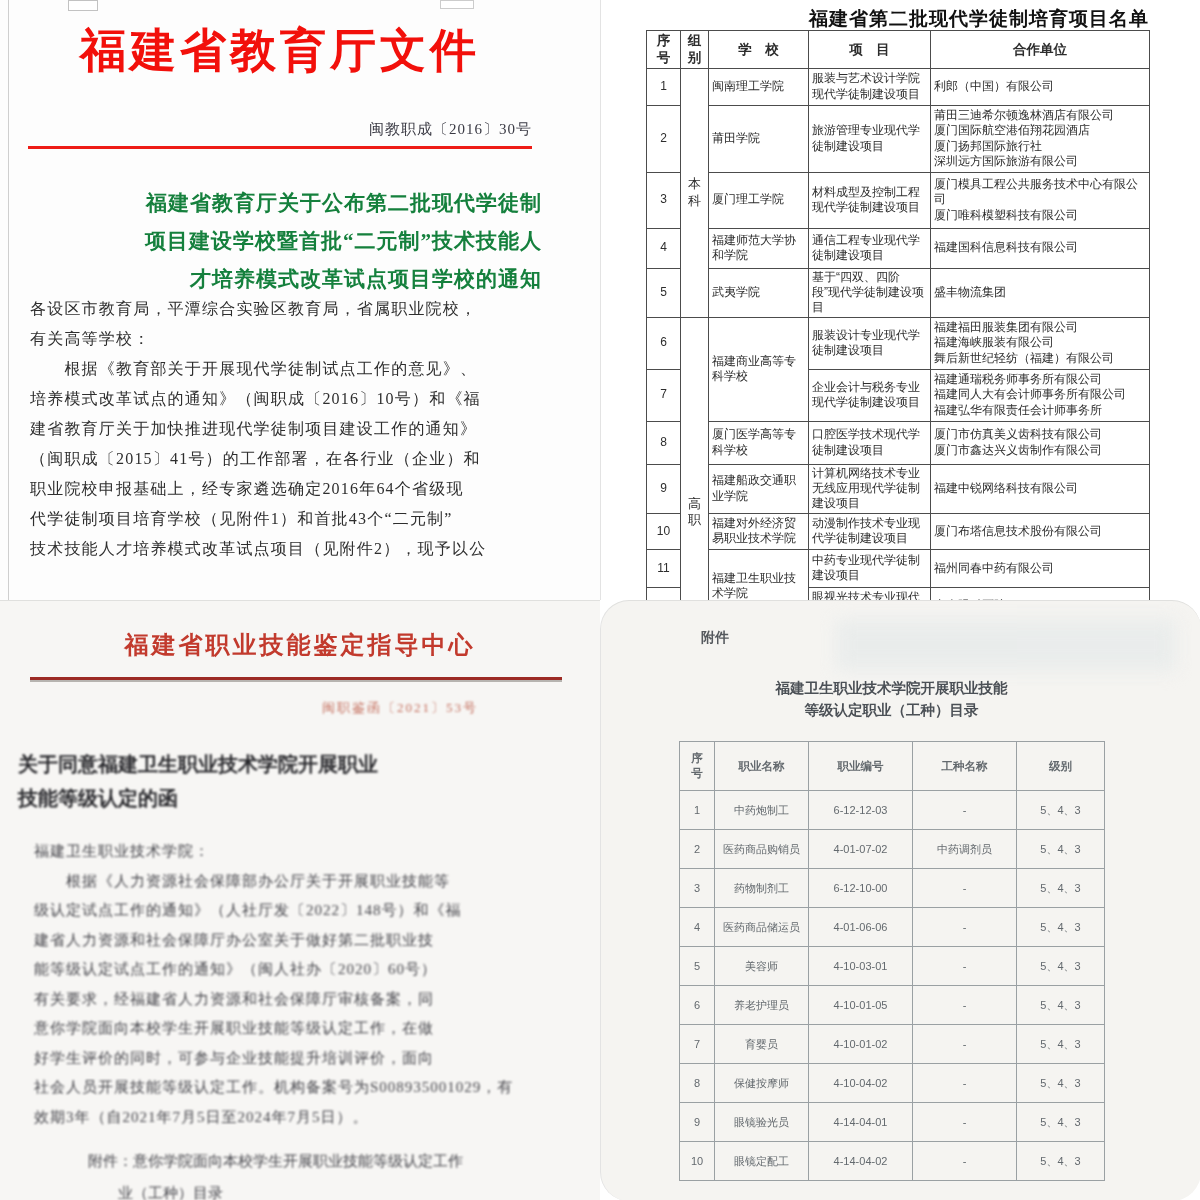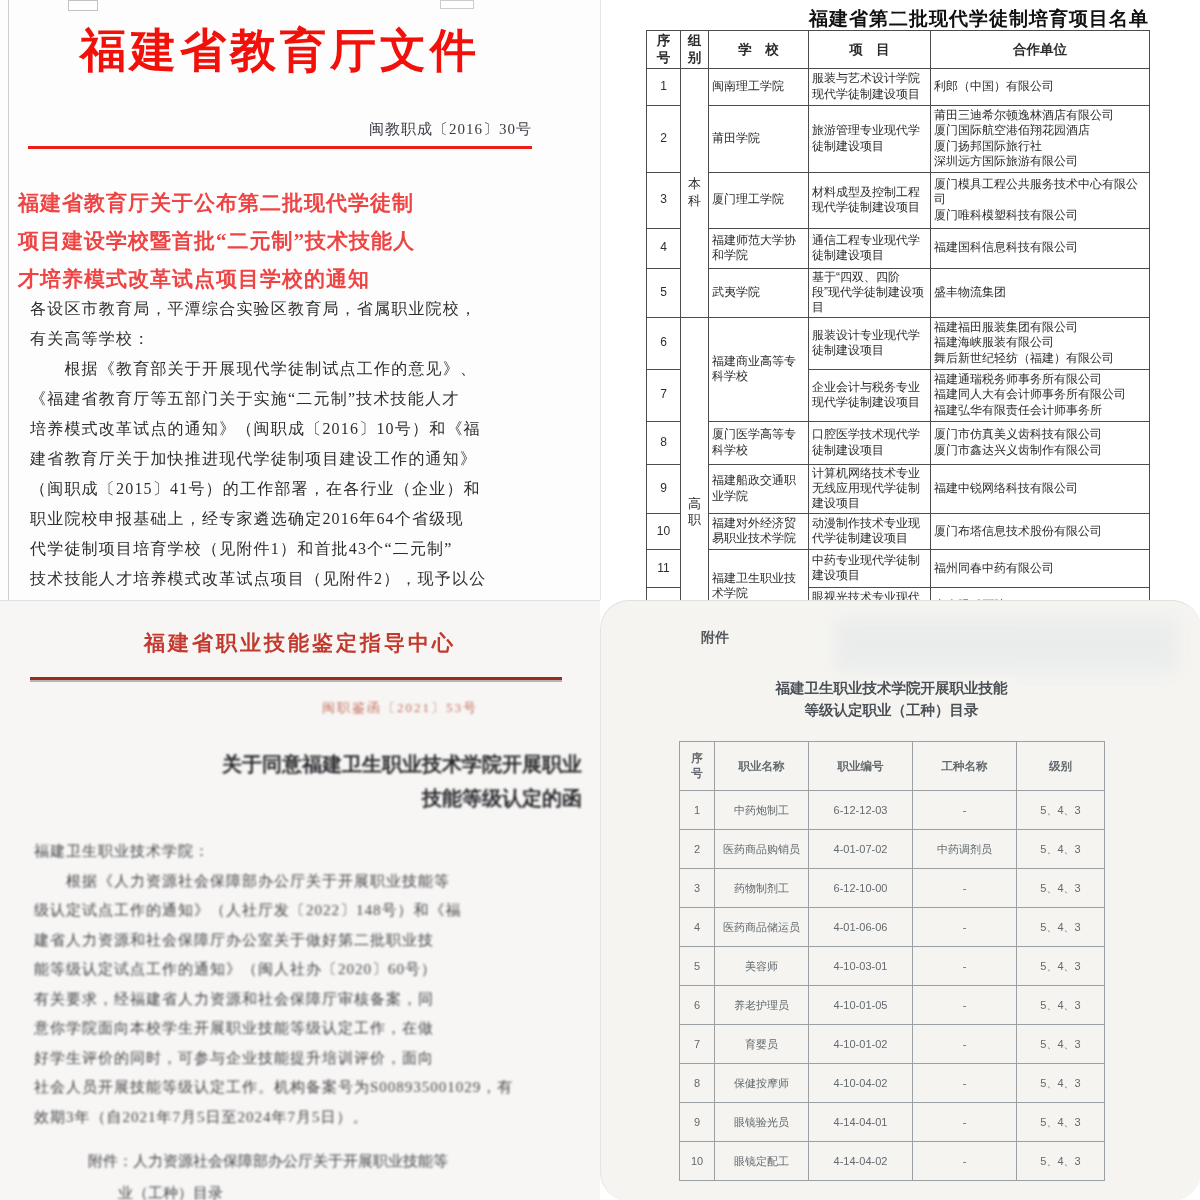--- a/index.html
+++ b/index.html
@@ -13,48 +13,48 @@
 
   
   .tl-edge{position:absolute;left:8px;top:0;width:1px;height:600px;background:#cfcfcf;}
   .tl-box1{position:absolute;left:68px;top:0;width:28px;height:9px;background:#fff;border:1px solid #c2c2c2;}
   .tl-box2{position:absolute;left:440px;top:0;width:32px;height:7px;background:#fff;border:1px solid #cccccc;}
   .tl-header{position:absolute;left:28px;top:20px;width:504px;text-align:center;
              font-size:46px;font-weight:bold;color:#f2100b;letter-spacing:4px;white-space:nowrap;}
   .tl-docno{position:absolute;left:28px;top:120px;width:504px;text-align:right;
             font-size:15px;color:#3a3a44;letter-spacing:1px;}
   .tl-rule{position:absolute;left:28px;top:146px;width:504px;height:3px;background:#ee1c16;}
-  .tl-title{position:absolute;left:18px;top:184px;width:524px;text-align:left;
-            font-size:21px;font-weight:bold;color:#ef4444;line-height:38px;letter-spacing:1px;}
+  .tl-title{position:absolute;left:18px;top:184px;width:524px;text-align:right;
+            font-size:21px;font-weight:bold;color:#15803d;line-height:38px;letter-spacing:1px;}
   .tl-body{position:absolute;left:30px;top:294px;width:508px;font-size:16px;color:#2e2e2e;
            line-height:30px;letter-spacing:1.2px;filter:blur(.25px);}
 
   
   .tr-title{position:absolute;left:45px;top:6px;width:503px;text-align:right;
             font-size:19px;font-weight:bold;color:#111;letter-spacing:1px;
             font-family:Liberation Sans, sans-serif;}
   table.projects{position:absolute;left:45px;top:30px;width:503px;border-collapse:collapse;
             table-layout:fixed;font-size:12px;color:#2d2d2d;line-height:1.28;
             font-family:"Liberation Sans","DejaVu Sans",sans-serif;}
   table.projects th,table.projects td{border:1px solid #4c4c4c;padding:1px 3px;overflow:hidden;}
   table.projects th{font-size:13.5px;text-align:center;}
   table.projects td.c-no{text-align:center;}
   table.projects td.c-group{text-align:center;white-space:pre-line;vertical-align:middle;font-size:13px;}
   table.projects td.c-group.g2{vertical-align:top;padding-top:178px;}
   table.projects td.c-school,table.projects td.c-project,table.projects td.c-partner{vertical-align:middle;}
 
   
   .bl-header{position:absolute;left:18px;top:28px;width:564px;text-align:center;
-             font-size:21px;font-weight:bold;color:#c23a2d;letter-spacing:3px;
+             font-size:24px;font-weight:bold;color:#c23a2d;letter-spacing:3px;
              filter:blur(.7px);white-space:nowrap;}
   .bl-rule{position:absolute;left:30px;top:76px;width:532px;height:3px;background:#9c2b24;
            border-bottom:2px solid #b7b4b0;filter:blur(.4px);}
   .bl-docno{position:absolute;left:200px;top:98px;width:400px;text-align:center;
             font-size:13px;color:#c5705f;letter-spacing:2px;filter:blur(1.1px);}
-  .bl-title{position:absolute;left:18px;top:146px;width:564px;text-align:right;
+  .bl-title{position:absolute;left:18px;top:146px;width:564px;text-align:left;
             font-size:20px;font-weight:bold;color:#27272b;line-height:34px;filter:blur(.8px);}
   .bl-body{position:absolute;left:34px;top:236px;width:530px;font-size:15px;color:#45454b;
            line-height:29.5px;letter-spacing:1px;filter:blur(.85px);}
   .bl-attach{position:absolute;left:88px;top:544px;width:470px;font-size:15px;color:#45454b;
              line-height:32px;filter:blur(.85px);}
   .bl-attach .line2{padding-left:30px;}
 
   
   .br-ghost{position:absolute;left:235px;top:18px;width:340px;height:52px;background:#e6eaea;
             filter:blur(9px);opacity:.75;}
@@ -83,21 +83,20 @@
     <div class="tl-rule"></div>
     <div class="tl-title">
         <div>福建省教育厅关于公布第二批现代学徒制</div>
         <div>项目建设学校暨首批“二元制”技术技能人</div>
         <div>才培养模式改革试点项目学校的通知</div>
       </div>
     <div class="tl-body">
         <div>各设区市教育局，平潭综合实验区教育局，省属职业院校，</div>
         <div>有关高等学校：</div>
         <div>　　根据《教育部关于开展现代学徒制试点工作的意见》、</div>
-        <div>《福建省教育厅等五部门关于实施“二元制”技术技能人才</div>
         <div>培养模式改革试点的通知》（闽职成〔2016〕10号）和《福</div>
         <div>建省教育厅关于加快推进现代学徒制项目建设工作的通知》</div>
         <div>（闽职成〔2015〕41号）的工作部署，在各行业（企业）和</div>
         <div>职业院校申报基础上，经专家遴选确定2016年64个省级现</div>
         <div>代学徒制项目培育学校（见附件1）和首批43个“二元制”</div>
         <div>技术技能人才培养模式改革试点项目（见附件2），现予以公</div>
       </div>
   </div>
 
   <div class="quad" id="q-tr">
@@ -214,21 +213,21 @@
         <div>级认定试点工作的通知》（人社厅发〔2022〕148号）和《福</div>
         <div>建省人力资源和社会保障厅办公室关于做好第二批职业技</div>
         <div>能等级认定试点工作的通知》（闽人社办〔2020〕60号）</div>
         <div>有关要求，经福建省人力资源和社会保障厅审核备案，同</div>
         <div>意你学院面向本校学生开展职业技能等级认定工作，在做</div>
         <div>好学生评价的同时，可参与企业技能提升培训评价，面向</div>
         <div>社会人员开展技能等级认定工作。机构备案号为S008935001029，有</div>
         <div>效期3年（自2021年7月5日至2024年7月5日）。</div>
       </div>
     <div class="bl-attach">
-      <div class="line1">附件：人力资源社会保障部办公厅关于开展职业技能等</div>
+      <div class="line1">附件：意你学院面向本校学生开展职业技能等级认定工作</div>
       <div class="line2">业（工种）目录</div>
     </div>
   </div>
 
   <div class="quad" id="q-br">
     <div class="br-ghost"></div>
     <div class="br-label">附件</div>
     <div class="br-title">
         <div>福建卫生职业技术学院开展职业技能</div>
         <div>等级认定职业（工种）目录</div>

